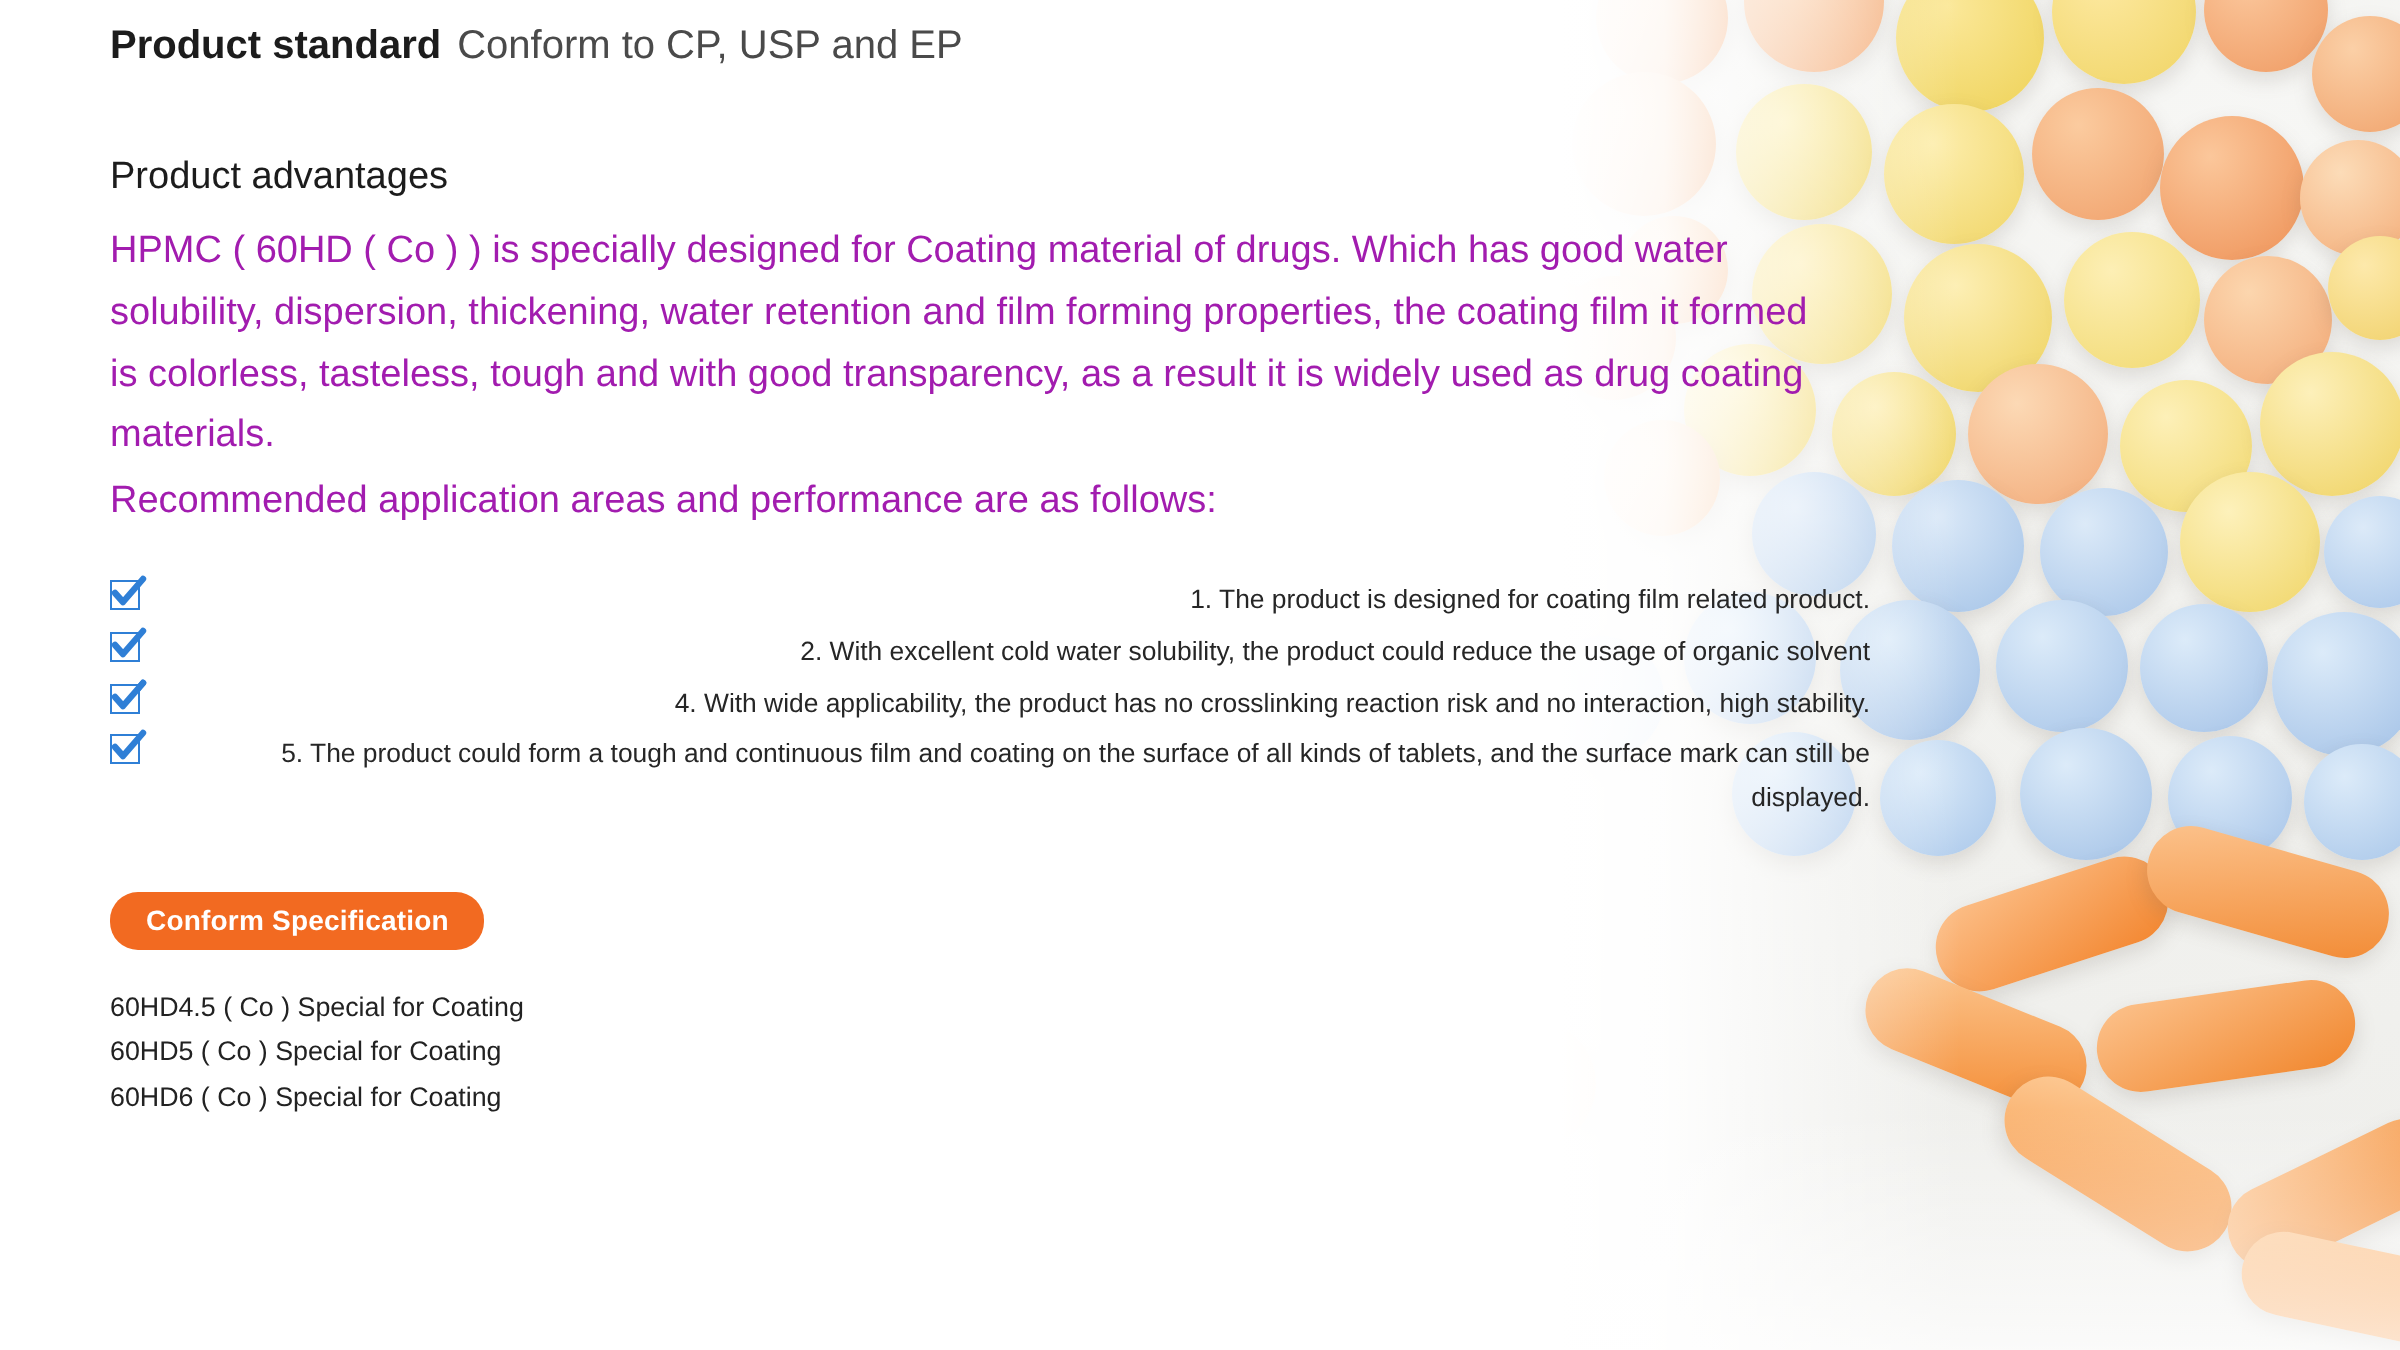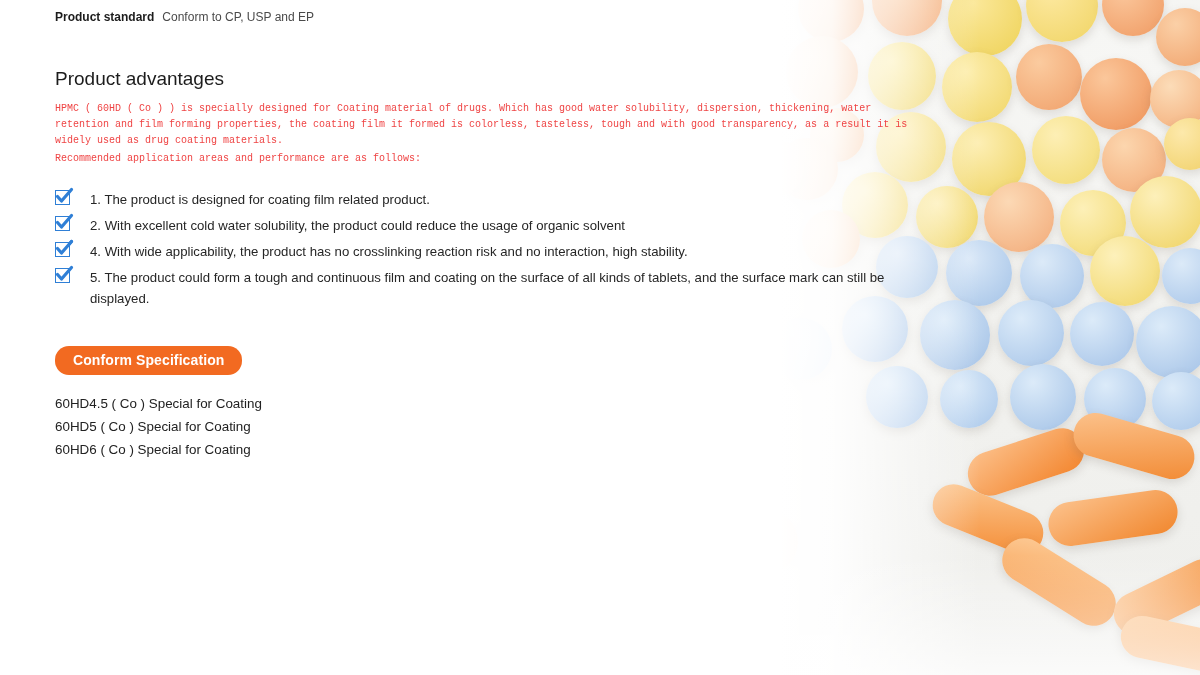--- a/index.html
+++ b/index.html
@@ -82,21 +82,21 @@
     font-weight: 400;
     letter-spacing: 0.1px;
     color: #1c1c1c;
     margin: 0;
     padding-top: 46px;
     line-height: 1.2;
   }
 
   #standard-line {
     margin-top: 10px;
-    font-size: 12px;
+    font-size: 20px;
     line-height: 1.3;
   }
   #standard-label {
     font-weight: 700;
     color: #1c1c1c;
   }
   #standard-value {
     font-weight: 400;
     color: #4a4a4a;
     margin-left: 8px;
@@ -104,35 +104,35 @@
 
   h2#advantages-heading {
     margin: 42px 0 0 0;
     font-size: 19px;
     font-weight: 400;
     color: #1c1c1c;
   }
 
   .body-para {
     margin: 11px 0 0 0;
-    font-size: 10px;
+    font-size: 19px;
     line-height: 1.62;
-    color: #ef4444;
+    color: #a21caf;
     max-width: 860px;
-    font-family: Liberation Mono, monospace;
   }
   .body-para.tight {
     margin-top: 2px;
   }
 
   
   #advantage-list {
     margin: 22px 0 0 0;
     padding: 0;
     list-style: none;
+    text-align: right;
   }
   #advantage-list li {
     position: relative;
     padding-left: 35px;
     margin-bottom: 4.5px;
     font-size: 13.2px;
     line-height: 1.62;
     color: #262626;
     max-width: 885px;
   }

